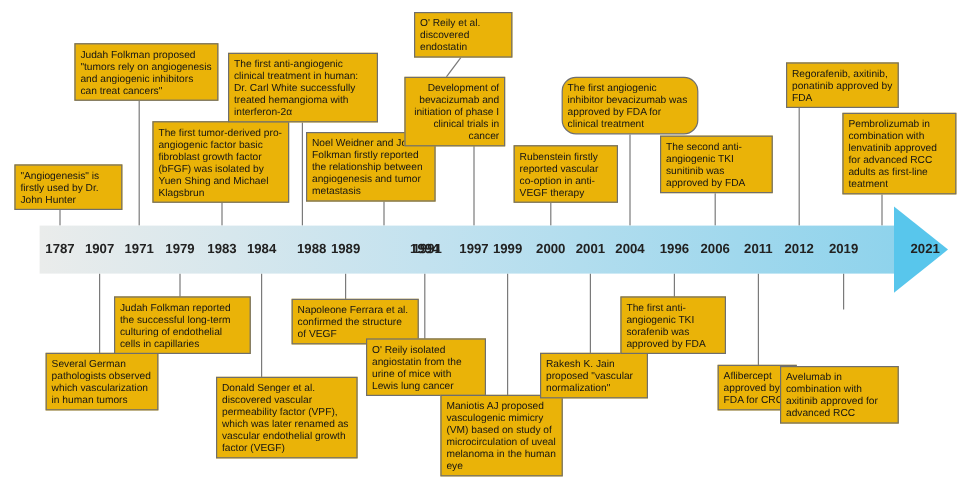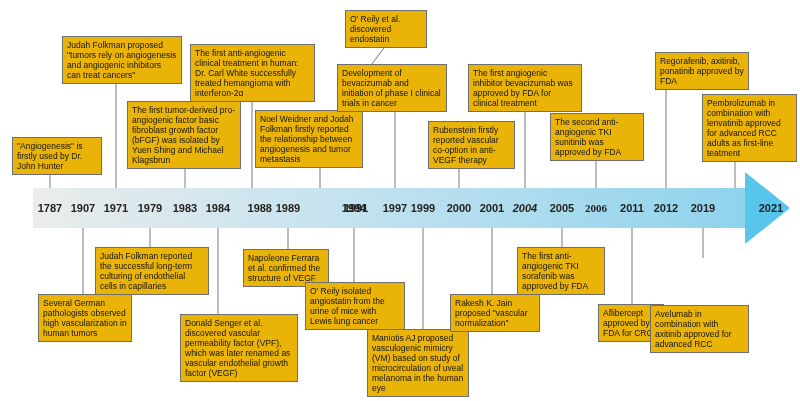--- a/index.html
+++ b/index.html
@@ -89,42 +89,42 @@
     <span class="year" style="left: 165px;">1983</span>
     <span class="year" style="left: 198px;">1984</span>
     <span class="year" style="left: 232px; text-align: right;">1988</span>
     <span class="year" style="left: 268px;">1989</span>
     <span class="year" style="left: 300px; margin-left: 36px;">1991</span>
     <span class="year" style="left: 334px;">1994</span>
     <span class="year" style="left: 375px;">1997</span>
     <span class="year" style="left: 403px;">1999</span>
     <span class="year" style="left: 439px;">2000</span>
     <span class="year" style="left: 472px;">2001</span>
-    <span class="year" style="left: 505px; font-style: italic;">2004</span>
-    <span class="year" style="left: 542px;">2005</span>
-    <span class="year" style="left: 576px; font-family: Liberation Serif, serif;">2006</span>
+    <span class="year" style="left: 505px;">2004</span>
+    <span class="year" style="left: 542px;">1996</span>
+    <span class="year" style="left: 576px;">2006</span>
     <span class="year" style="left: 612px;">2011</span>
     <span class="year" style="left: 646px;">2012</span>
     <span class="year" style="left: 683px;">2019</span>
     <span class="year" style="left: 715px; margin-left: 36px;">2021</span>
     <div class="box" style="left: 12px; top: 137px; width: 90px;">"Angiogenesis" is firstly used by Dr. John Hunter</div>
     <div class="box" style="left: 62px; top: 36px; width: 120px;">Judah Folkman proposed "tumors rely on angiogenesis and angiogenic inhibitors can treat cancers"</div>
     <div class="box" style="left: 127px; top: 101px; width: 114px;">The first tumor-derived pro-angiogenic factor basic fibroblast growth factor (bFGF) was isolated by Yuen Shing and Michael Klagsbrun</div>
     <div class="box" style="left: 190px; top: 44px; width: 125px;">The first anti-angiogenic clinical treatment in human: Dr. Carl White successfully treated hemangioma with interferon-2α</div>
     <div class="box" style="left: 255px; top: 110px; width: 108px;">Noel Weidner and Jodah Folkman firstly reported the relationship between angiogenesis and tumor metastasis</div>
     <div class="box" style="left: 345px; top: 10px; width: 82px;">O' Reily et al. discovered endostatin</div>
-    <div class="box" style="left: 337px; top: 64px; width: 110px;">Development of bevacizumab and initiation of phase I clinical trials in cancer</div>
+    <div class="box" style="left: 337px; top: 64px; width: 84px; text-align: right;">Development of bevacizumab and initiation of phase I clinical trials in cancer</div>
     <div class="box" style="left: 428px; top: 121px; width: 87px;">Rubenstein firstly reported vascular co-option in anti-VEGF therapy</div>
-    <div class="box" style="left: 468px; top: 64px; width: 114px;">The first angiogenic inhibitor bevacizumab was approved by FDA for clinical treatment</div>
+    <div class="box" style="left: 468px; top: 64px; width: 114px; border-radius: 12px;">The first angiogenic inhibitor bevacizumab was approved by FDA for clinical treatment</div>
     <div class="box" style="left: 550px; top: 113px; width: 94px;">The second anti-angiogenic TKI sunitinib was approved by FDA</div>
     <div class="box" style="left: 655px; top: 52px; width: 94px;">Regorafenib, axitinib, ponatinib approved by FDA</div>
     <div class="box" style="left: 702px; top: 94px; width: 95px;">Pembrolizumab in combination with lenvatinib approved for advanced RCC adults as first-line teatment</div>
-    <div class="box" style="left: 38px; top: 294px; width: 94px;">Several German pathologists observed high vascularization in human tumors</div>
+    <div class="box" style="left: 38px; top: 294px; width: 94px;">Several German pathologists observed which vascularization in human tumors</div>
     <div class="box" style="left: 95px; top: 247px; width: 114px;">Judah Folkman reported the successful long-term culturing of endothelial cells in capillaries</div>
     <div class="box" style="left: 180px; top: 314px; width: 118px;">Donald Senger et al. discovered vascular permeability factor (VPF), which was later renamed as vascular endothelial growth factor (VEGF)</div>
-    <div class="box" style="left: 243px; top: 249px; width: 86px;">Napoleone Ferrara et al. confirmed the structure of VEGF</div>
+    <div class="box" style="left: 243px; top: 249px; width: 106px;">Napoleone Ferrara et al. confirmed the structure of VEGF</div>
     <div class="box" style="left: 305px; top: 282px; width: 100px;">O' Reily isolated angiostatin from the urine of mice with Lewis lung cancer</div>
     <div class="box" style="left: 367px; top: 329px; width: 102px;">Maniotis AJ proposed vasculogenic mimicry (VM) based on study of microcirculation of uveal melanoma in the human eye</div>
     <div class="box" style="left: 450px; top: 294px; width: 90px;">Rakesh K. Jain proposed "vascular normalization"</div>
     <div class="box" style="left: 517px; top: 247px; width: 88px;">The first anti-angiogenic TKI sorafenib was approved by FDA</div>
     <div class="box" style="left: 598px; top: 304px; width: 66px;">Aflibercept approved by FDA for CRC</div>
     <div class="box" style="left: 650px; top: 257px; width: 99px; margin-top: 48px;">Avelumab in combination with axitinib approved for advanced RCC</div>
   </div>
 
 </body></html>

